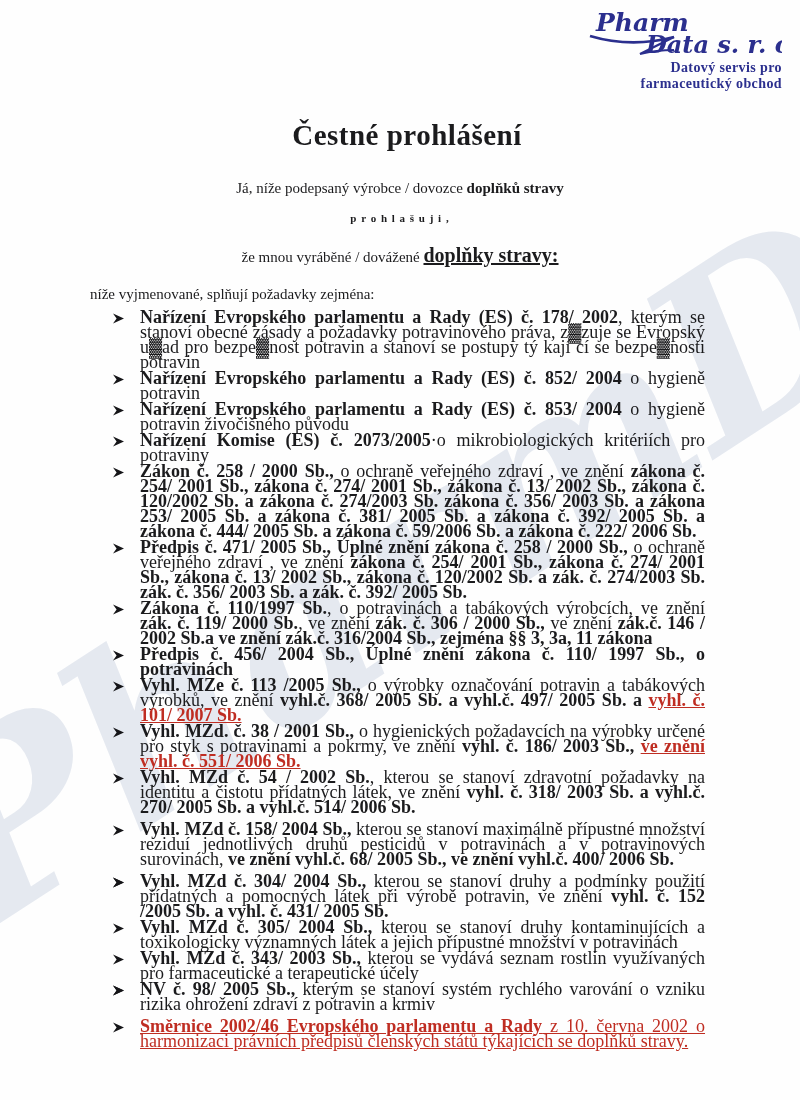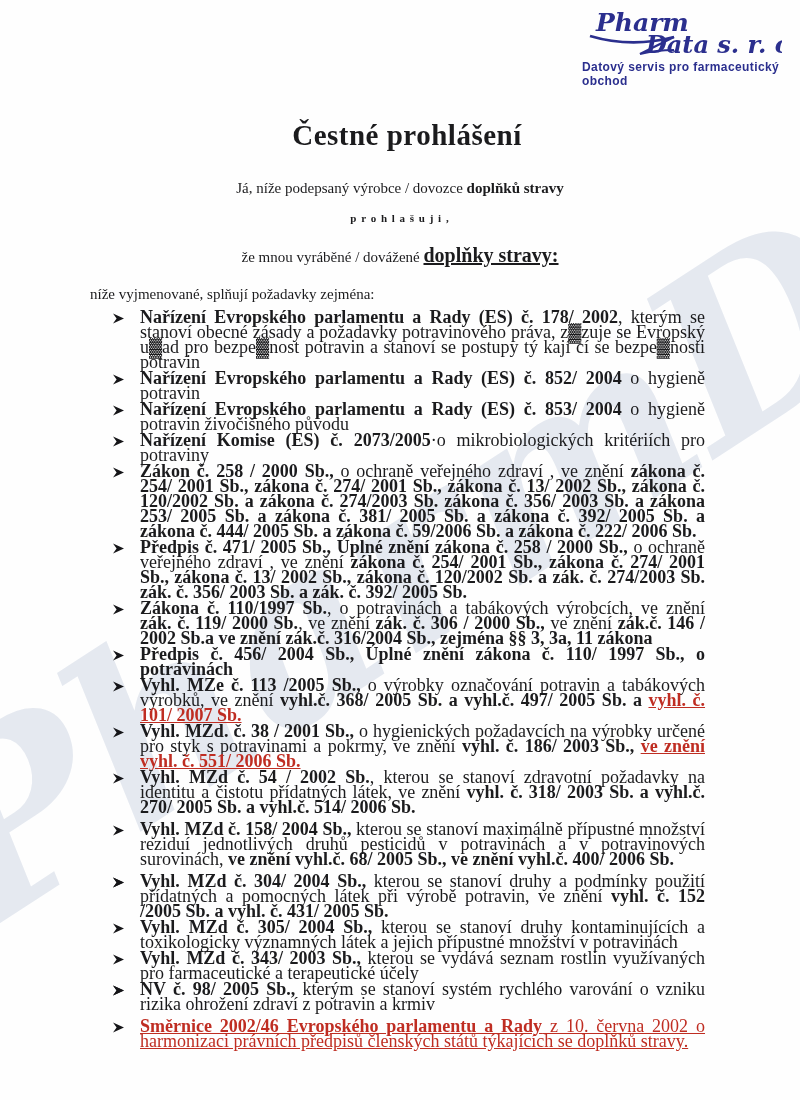--- a/index.html
+++ b/index.html
@@ -17,22 +17,22 @@
     position:absolute;top:408px;left:-150px;width:1120px;height:300px;
     transform:rotate(-33deg);
     font-family:"DejaVu Serif",serif;font-style:italic;font-weight:bold;
     font-size:235px;line-height:300px;text-align:center;white-space:nowrap;
     color:var(--watermark);z-index:0;user-select:none;
   }
   .content{position:relative;z-index:1;}
   .logo{position:absolute;top:6px;right:18px;width:200px;text-align:center;}
   .logo svg{display:block;}
   .logo-tagline{
-    font-family:Liberation Sans, sans-serif;font-size:12px;font-weight:bold;
-    color:var(--logo-blue);letter-spacing:.4px;margin-top:-2px;text-align:left;
+    font-family:Liberation Serif, serif;font-size:14px;font-weight:bold;
+    color:var(--logo-blue);letter-spacing:.4px;margin-top:-2px;text-align:right;
   }
   .title{
     position:absolute;top:112px;left:0;width:100%;text-align:center;
     font-size:29px;font-weight:bold;letter-spacing:.5px;margin:7px;
   }
   .intro1{position:absolute;top:180px;left:0;width:100%;text-align:center;font-size:15px;margin:0;}
   .intro2{position:absolute;top:212px;left:0;width:100%;text-align:center;font-size:11px;font-weight:bold;letter-spacing:1px;margin:0;}
   .intro3{position:absolute;top:244px;left:0;width:100%;text-align:center;font-size:15px;margin:0;}
   .subject{font-size:20px;font-weight:bold;text-decoration:underline;}
   .lead{position:absolute;top:286px;left:90px;font-size:15px;margin:0;}

